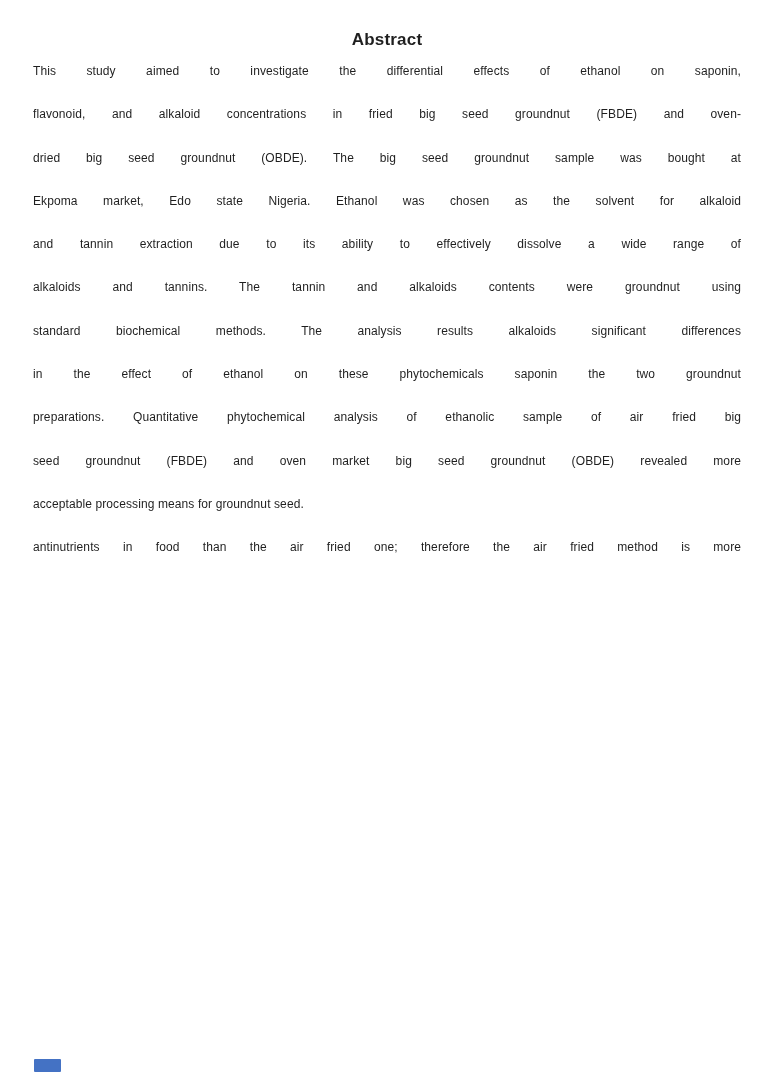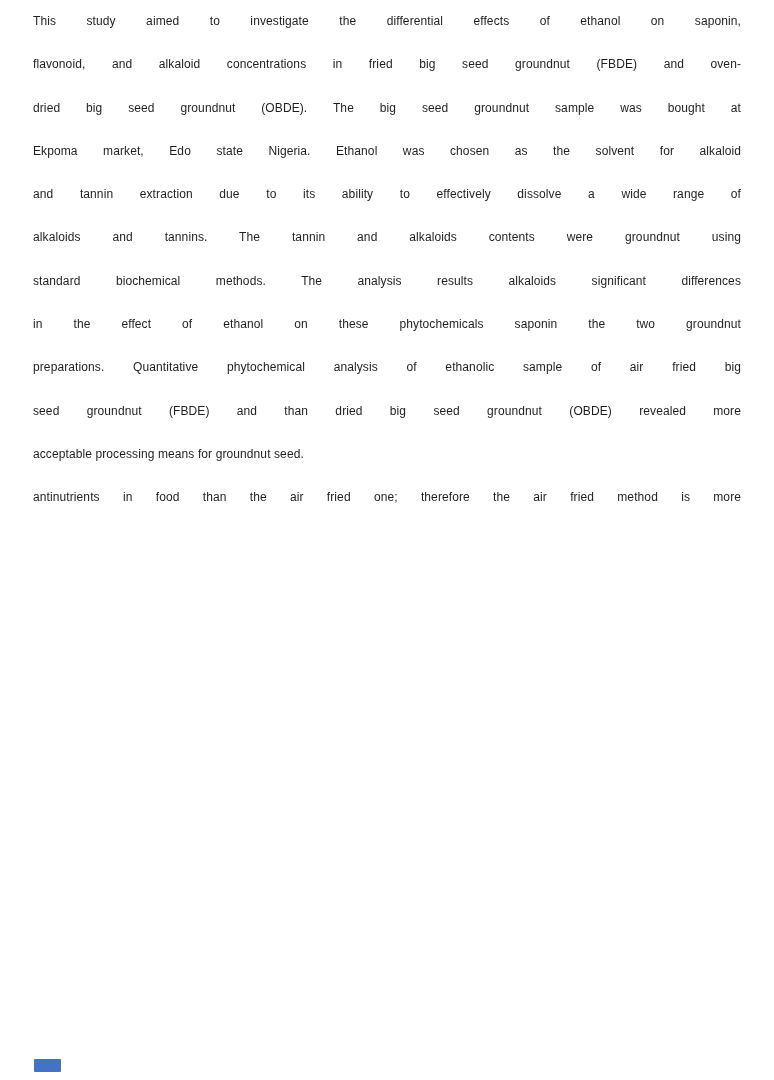--- a/index.html
+++ b/index.html
@@ -47,31 +47,32 @@
     width: 27px;
     height: 13px;
     border-radius: 1px;
   }
 </style>
 </head>
 <body>
 
 <div class="page">
 
+  <div class="heading">Abstract</div>
 
   <div class="para">
     <div class="line">This study aimed to investigate the differential effects of ethanol on saponin,</div>
     <div class="line">flavonoid, and alkaloid concentrations in fried big seed groundnut (FBDE) and oven-</div>
     <div class="line">dried big seed groundnut (OBDE). The big seed groundnut sample was bought at</div>
     <div class="line">Ekpoma market, Edo state Nigeria. Ethanol was chosen as the solvent for alkaloid</div>
     <div class="line">and tannin extraction due to its ability to effectively dissolve a wide range of</div>
     <div class="line">alkaloids and tannins. The tannin and alkaloids contents were groundnut using</div>
     <div class="line">standard biochemical methods. The analysis results alkaloids significant differences</div>
     <div class="line">in the effect of ethanol on these phytochemicals saponin the two groundnut</div>
     <div class="line">preparations. Quantitative phytochemical analysis of ethanolic sample of air fried big</div>
-    <div class="line">seed groundnut (FBDE) and than dried big seed groundnut (OBDE)  revealed more</div>
+    <div class="line">seed groundnut (FBDE) and oven market big seed groundnut (OBDE)  revealed more</div>
     <div class="line last">acceptable processing means for groundnut seed.</div>
     <div class="line">antinutrients in food than the air fried one; therefore the air fried method is more</div>
   </div>
 
   <div class="blue-marker" style="background-color: rgb(68, 114, 196);"></div>
 
 </div>
 
 </body></html>

